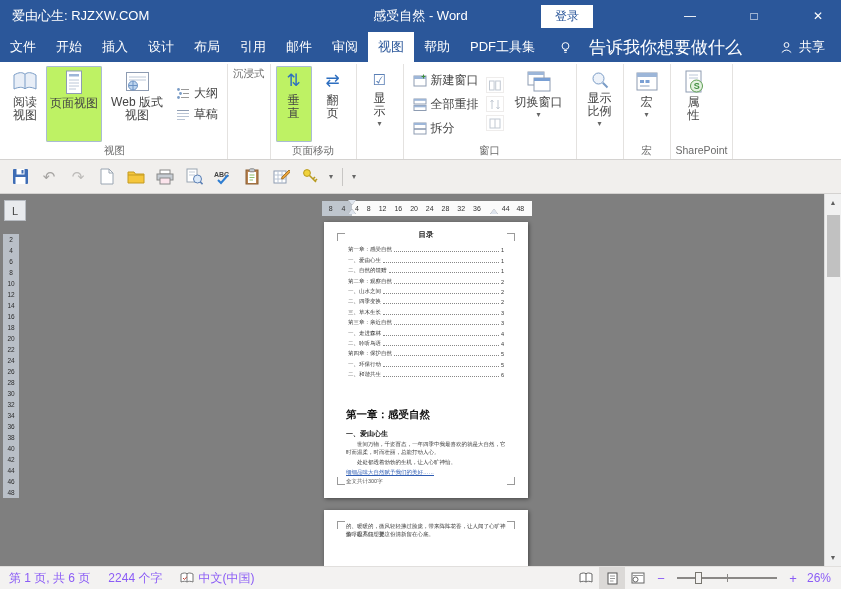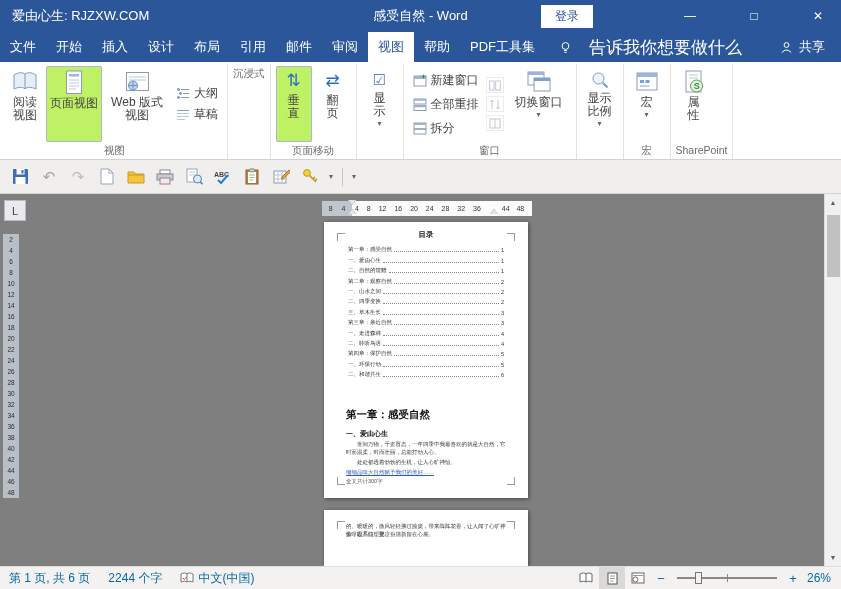--- a/index.html
+++ b/index.html
@@ -90,21 +90,21 @@
 .p2l1{top:13px;}
 .p2l2{top:21px;}
 .vscroll{position:absolute;right:0;top:0;width:17px;height:100%;background:#f1f1f1;border-left:1px solid #dcdcdc;display:flex;flex-direction:column;align-items:center;}
 .sc-btn{width:17px;height:17px;display:flex;align-items:center;justify-content:center;font-size:7px;color:#5f5f5f;cursor:pointer;}
 .g-up::after{content:"▲";}
 .g-down::after{content:"▼";}
 .sc-track{flex:1;width:17px;position:relative;cursor:pointer;}
 .sc-thumb{position:absolute;left:2px;top:4px;width:13px;height:62px;background:#c1c1c1;cursor:grab;}
 
 
-.statusbar{height:23px;background:#f3f2f1;border-top:1px solid #e1dfdd;display:flex;align-items:center;font-size:12px;color:#0369a1;flex:0 0 auto;}
+.statusbar{height:23px;background:#f3f2f1;border-top:1px solid #e1dfdd;display:flex;align-items:center;font-size:12px;color:#8b5cf6;flex:0 0 auto;}
 .sb-item{padding:0 9px;cursor:pointer;white-space:nowrap;display:flex;align-items:center;gap:4px;}
 .sb-right{margin-left:auto;display:flex;align-items:center;}
 .viewbtn{width:26px;height:23px;display:flex;align-items:center;justify-content:center;cursor:pointer;}
 .viewbtn.active{background:#dbd9d7;}
 .zoomctl{display:flex;align-items:center;}
 .zbtn{width:20px;text-align:center;font-size:13px;cursor:pointer;}
 .zoom-slider{width:100px;height:2px;background:#8a8886;position:relative;margin:0 6px;cursor:pointer;}
 .zoom-notch{position:absolute;left:50px;top:-3px;width:1px;height:8px;background:#8a8886;}
 .zoom-thumb{position:absolute;left:18px;top:-5px;width:7px;height:12px;background:#f3f2f1;border:1px solid #77756f;cursor:grab;}
 .zoom-label{width:38px;text-align:right;padding-right:10px;}

